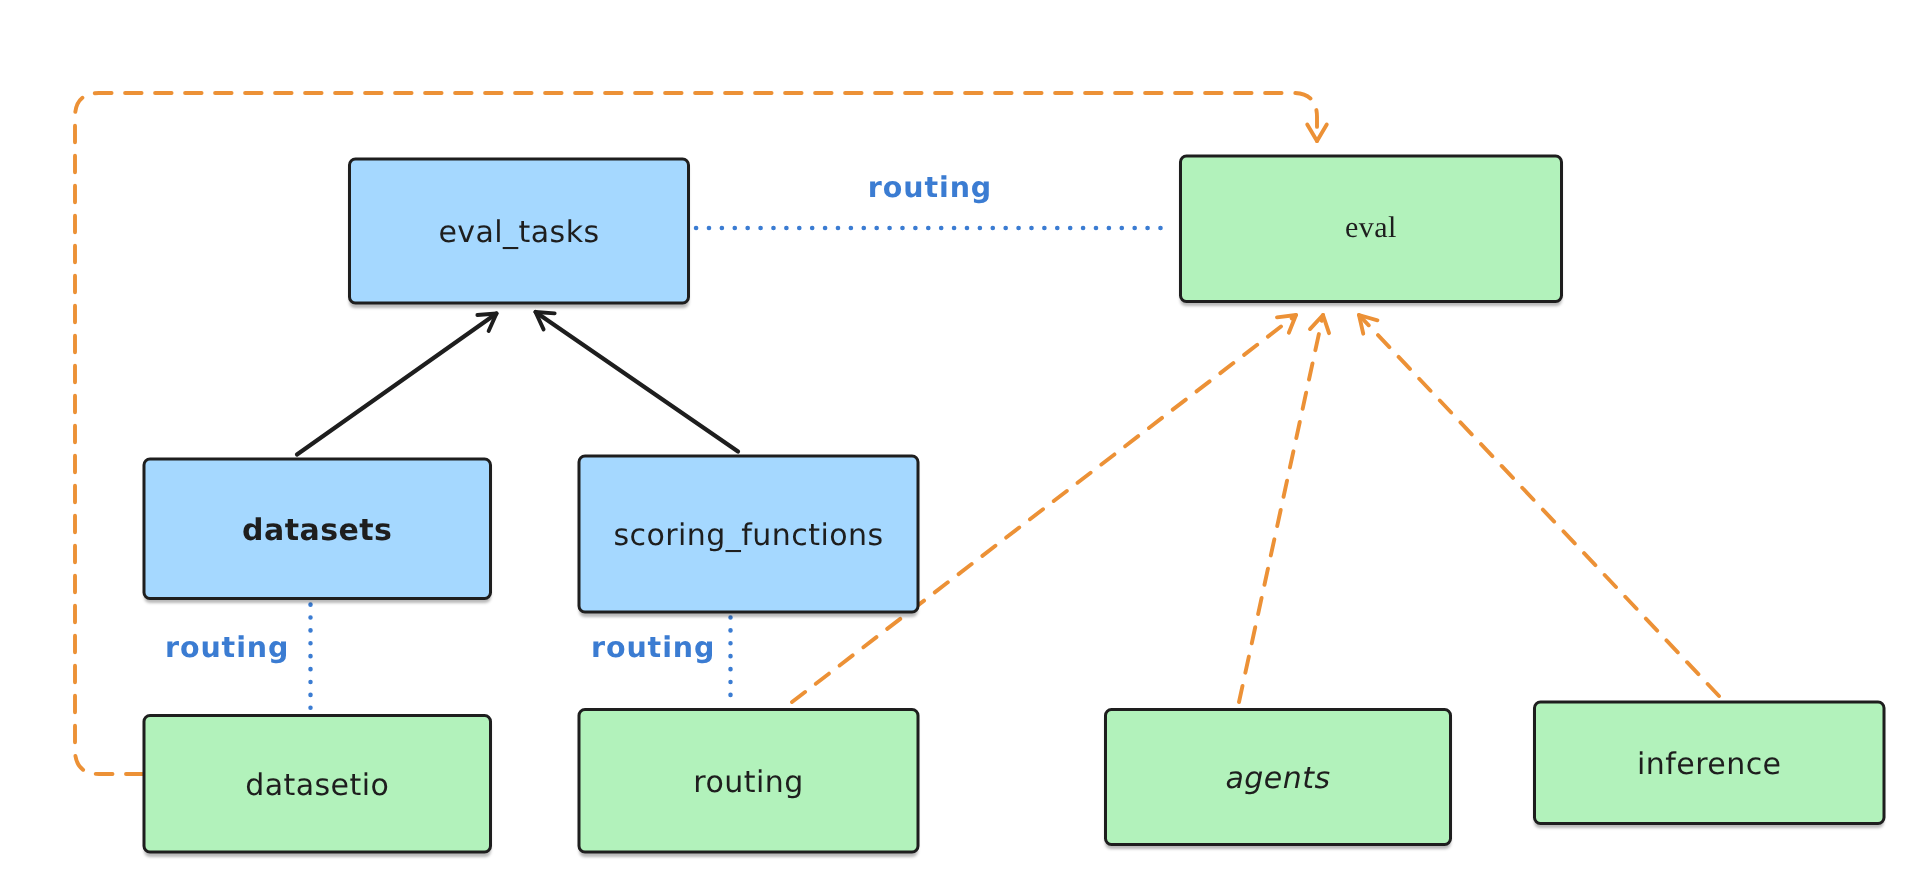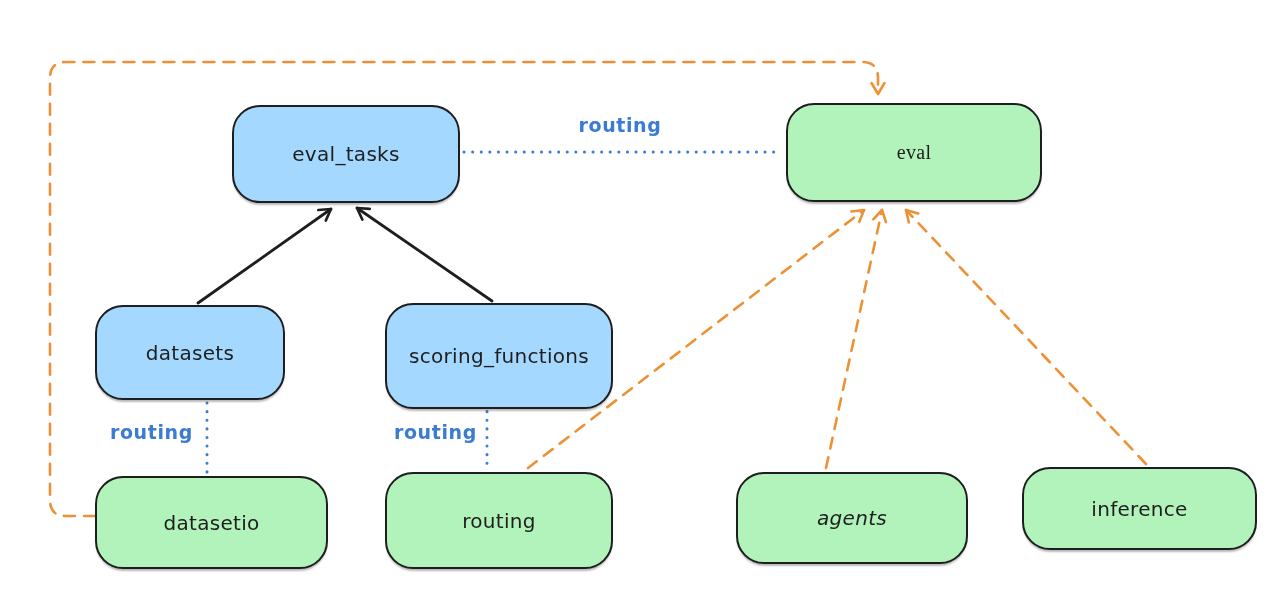--- a/index.html
+++ b/index.html
@@ -18,39 +18,39 @@
   .stage{
     position:relative;
     width:1280px;height:596px;
     background:var(--c-background,#ffffff);
     overflow:hidden;
   }
   .edges{position:absolute;left:0;top:0;width:1280px;height:596px;}
   .node{
     position:absolute;
     border:2.5px solid var(--c-node-border,#1e1e1e);
-    border-radius:28px;
+    border-radius:5px;
     display:flex;align-items:center;justify-content:center;
     font-size:20px;letter-spacing:0.3px;
     color:var(--c-label-text,#1e1e1e);
     box-shadow:0 3px 2px -1px rgba(0,0,0,0.28);
     text-align:center;
   }
   .node-blue{background:var(--c-blue-node-fill,#a5d8ff);}
   .node-green{background:var(--c-green-node-fill,#b2f2bb);}
   .edge-label{
     position:absolute;
     color:var(--c-routing-line,#3b7cd2);
     font-size:19px;font-weight:700;letter-spacing:0.6px;
     white-space:nowrap;
   }
   
   #n-eval-tasks{left:232px;top:105px;width:228px;height:98px;}
   #n-eval{left:786px;top:103px;width:256px;height:99px;font-family:Liberation Serif, serif;}
-  #n-datasets{left:95px;top:305px;width:190px;height:95px;}
+  #n-datasets{left:95px;top:305px;width:233px;height:95px;font-weight:bold;}
   #n-scoring-functions{left:385px;top:303px;width:228px;height:106px;}
   #n-datasetio{left:95px;top:476px;width:233px;height:93px;}
   #n-scoring{left:385px;top:472px;width:228px;height:97px;}
   #n-agents{left:736px;top:472px;width:232px;height:92px;font-style:italic;}
   #n-inference{left:1022px;top:467px;width:235px;height:83px;}
   #lbl-routing-top{left:570px;top:114px;width:100px;text-align:center;}
   #lbl-routing-left{left:110px;top:421px;}
   #lbl-routing-mid{left:394px;top:421px;}
   .blue-dotted{stroke:var(--c-routing-line,#3b7cd2);stroke-width:3;fill:none;
     stroke-linecap:round;stroke-dasharray:0.1 8.5;}

